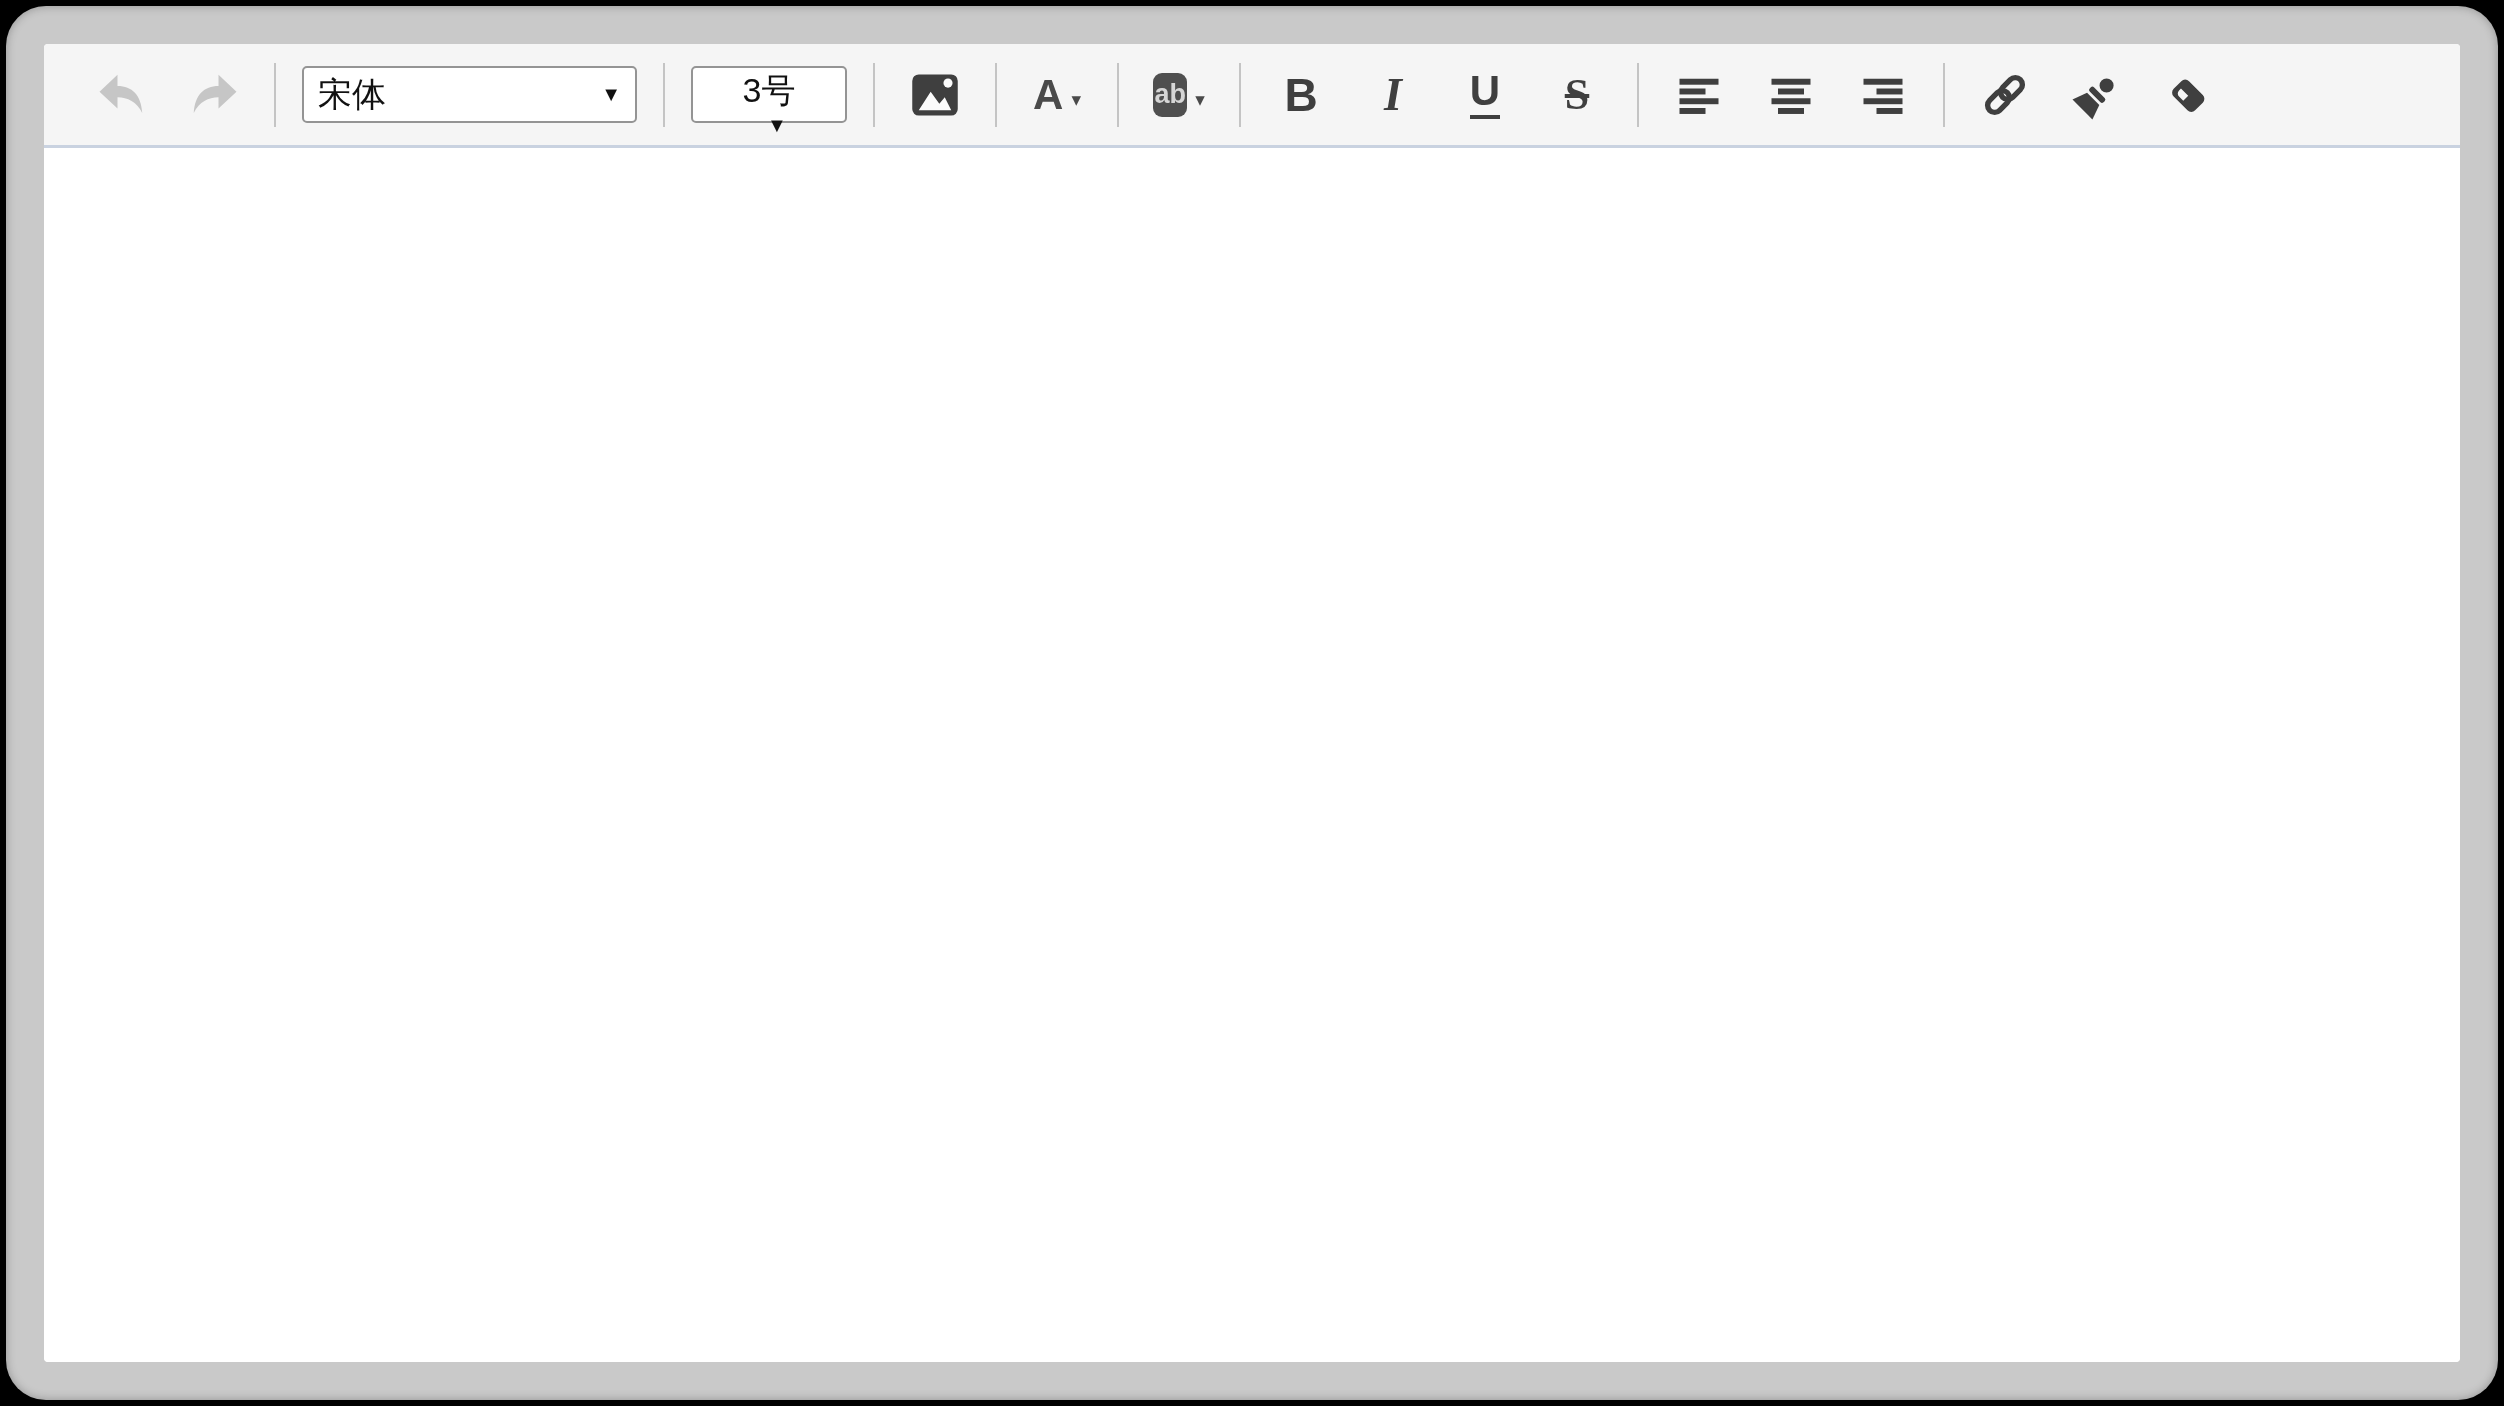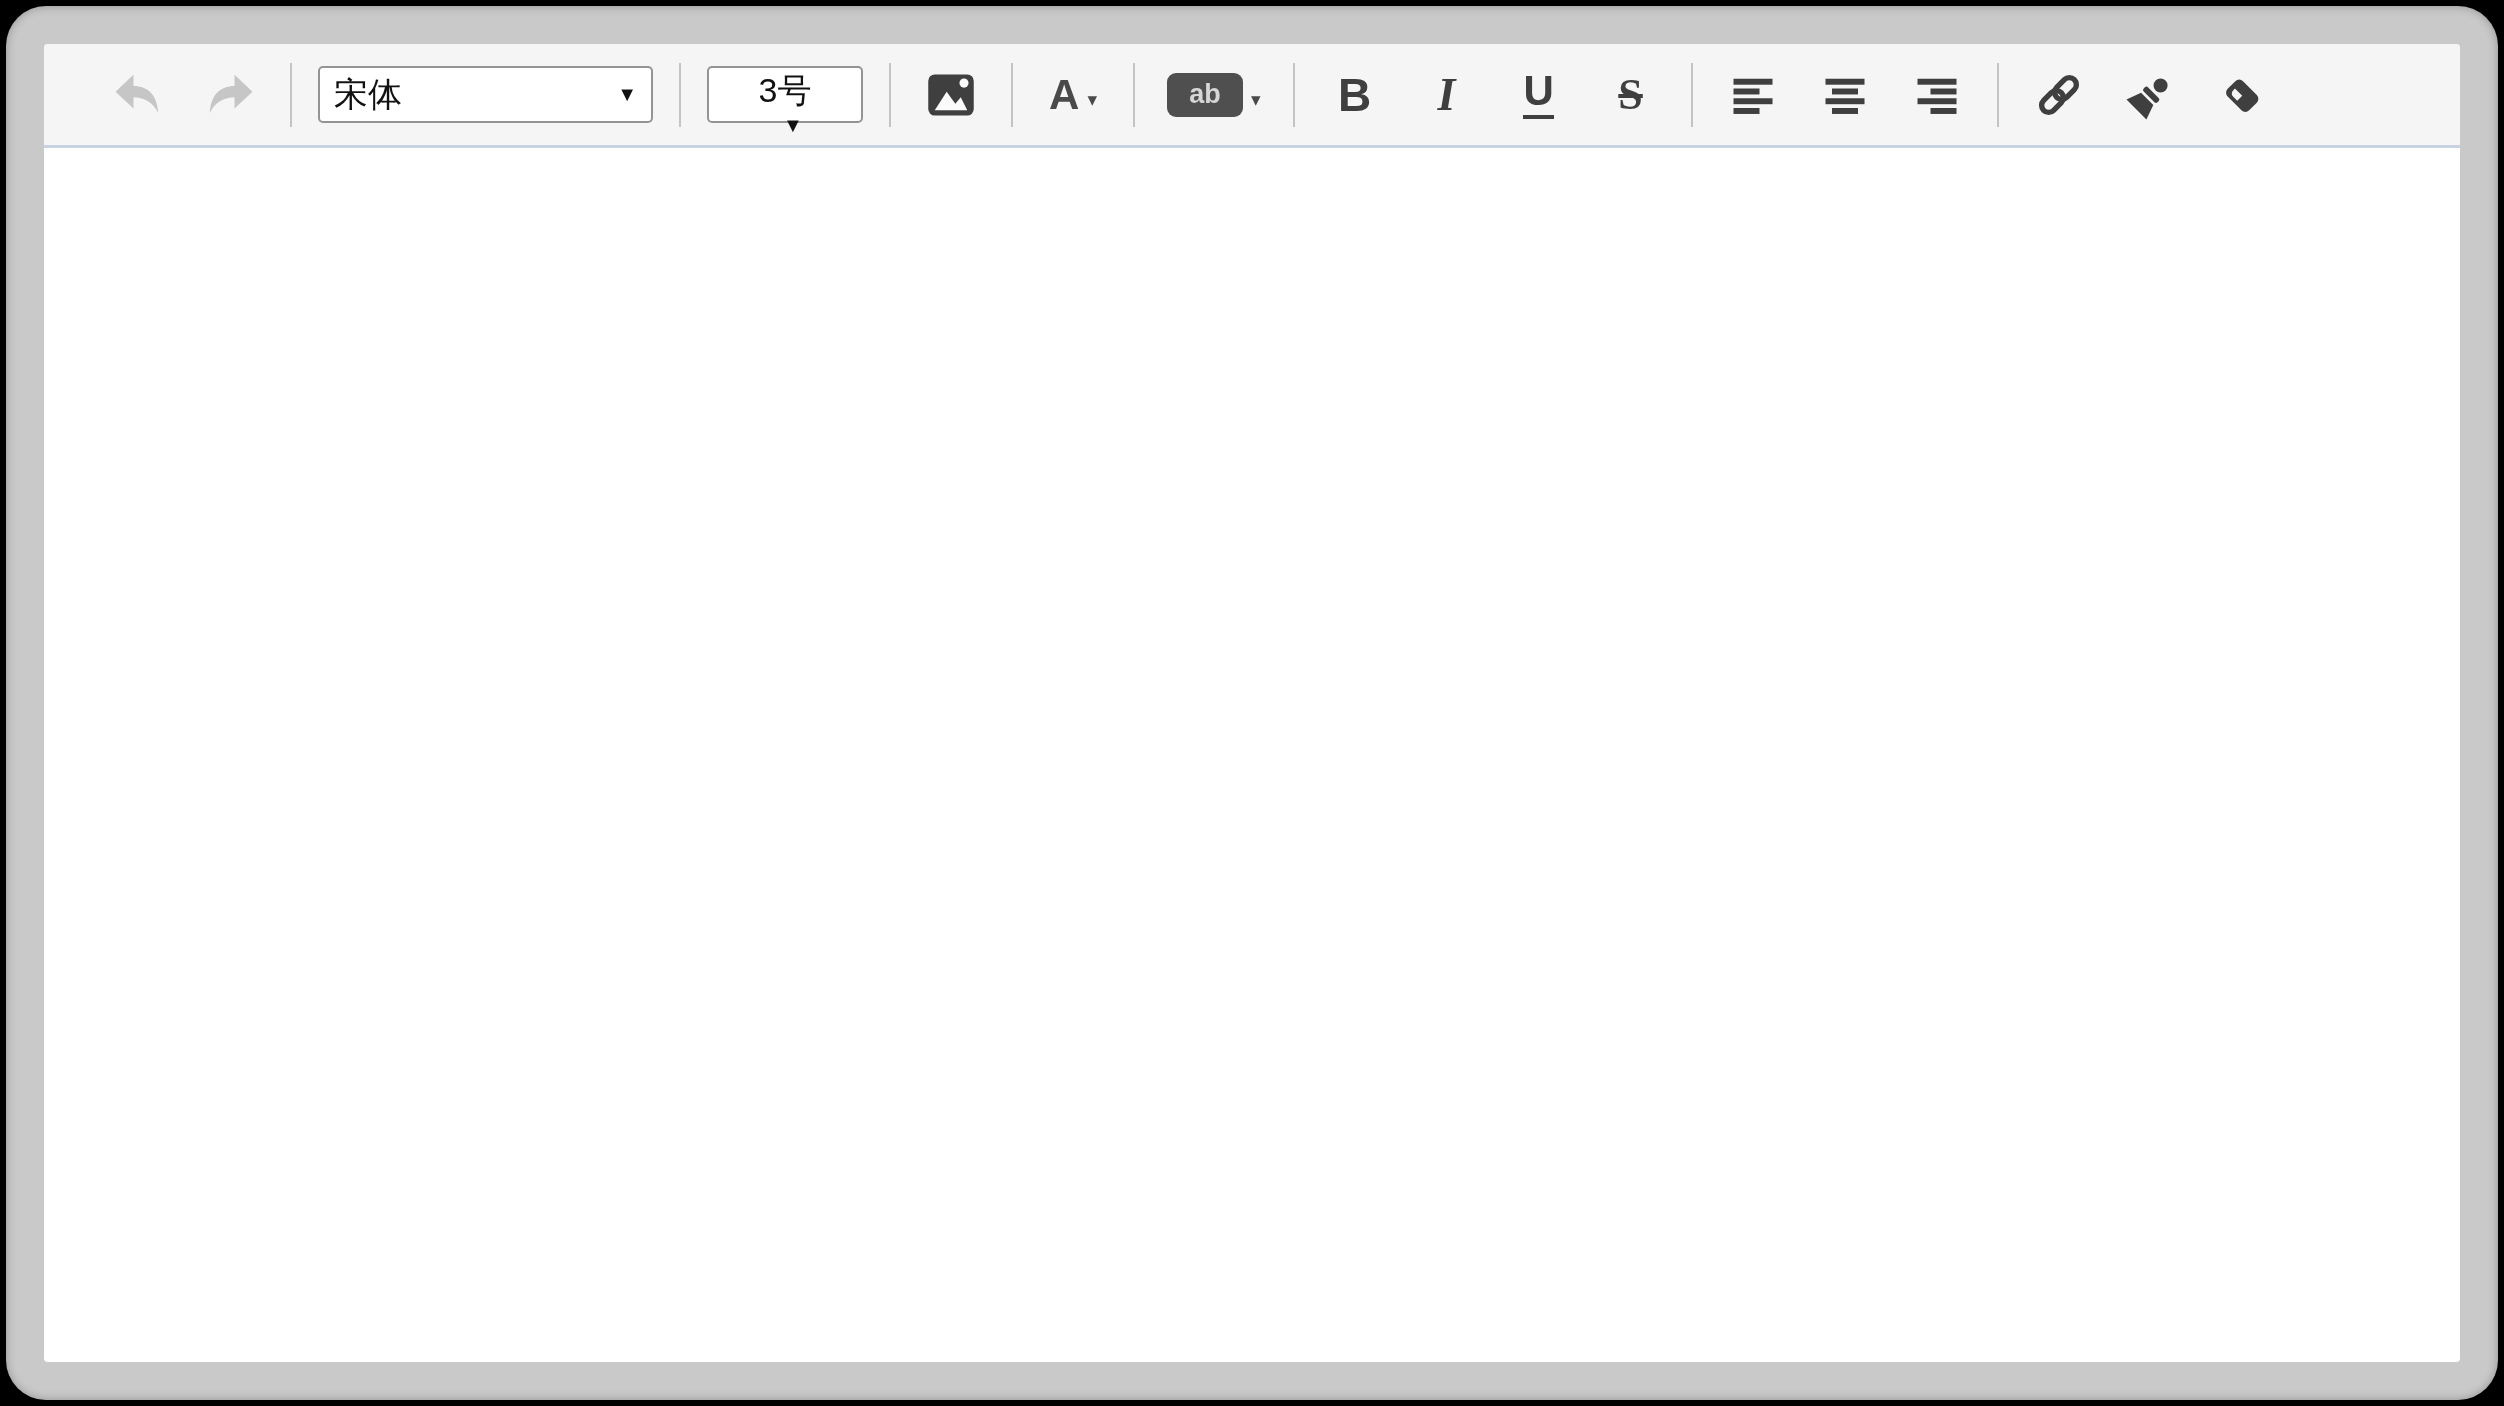--- a/index.html
+++ b/index.html
@@ -14,21 +14,21 @@
     background:#c9c9c9; border-radius:40px; padding:38px;
     box-shadow: inset 0 0 10px rgba(0,0,0,0.28);
   }
   .editor {
     width:100%; height:100%; background:#ffffff; border-radius:4px;
     display:flex; flex-direction:column; overflow:hidden;
   }
   .toolbar {
     height:104px; flex:0 0 104px; background:#f5f5f5;
     border-bottom:3px solid #c9d2e0;
-    display:flex; align-items:center; padding:0 60px;
+    display:flex; align-items:center; padding:0 44px;
   }
   .tb-sep { width:2px; height:64px; background:#c4c4c4; margin:0 14px; flex:0 0 2px; }
   .tb-btn {
     height:76px; min-width:56px; margin:0 18px; border:none; background:transparent;
     display:flex; align-items:center; justify-content:center; cursor:pointer;
     color:#3f3f3f; padding:0;
   }
   .tb-btn.disabled { color:#c6c6c6; }
   .tb-select {
     height:57px; background:#fff; border:2px solid #949494; border-radius:5px;
@@ -38,21 +38,21 @@
   .tb-select .sel-arrow { font-size:20px; color:#111; margin-left:16px; }
   .sel-font { width:335px; }
   .sel-size { width:156px;flex-direction:column; }
   .glyph-b { font-size:46px; font-weight:700; }
   .glyph-i { font-size:46px; font-weight:700; font-style:italic; font-family:"Liberation Serif", serif; }
   .glyph-u { font-size:42px; font-weight:600; border-bottom:4px solid currentColor; padding-bottom:3px; line-height:1; }
   .glyph-s { font-size:44px; font-weight:600; font-family:"Liberation Serif", serif; text-decoration:line-through; text-decoration-thickness:4px; }
   .color-a { font-size:42px; font-weight:600; color:#4a4a4a; line-height:1; }
   .drop-arrow { font-size:19px; color:#4a4a4a; margin-left:8px; margin-top:10px; }
   .ab-badge {
-    width:76px; height:44px; background:#4f4f4f; border-radius:9px;
+    width:34px; height:44px; background:#4f4f4f; border-radius:9px;
     display:flex; align-items:center; justify-content:center;
     color:#d6d6d6; font-size:27px; font-weight:700; line-height:1;
   }
   .content {
     flex:1 1 auto; background:#ffffff; border-radius:0 0 4px 4px; outline:none;
   }
   svg { display:block; }
 </style>
 </head>
 <body>

